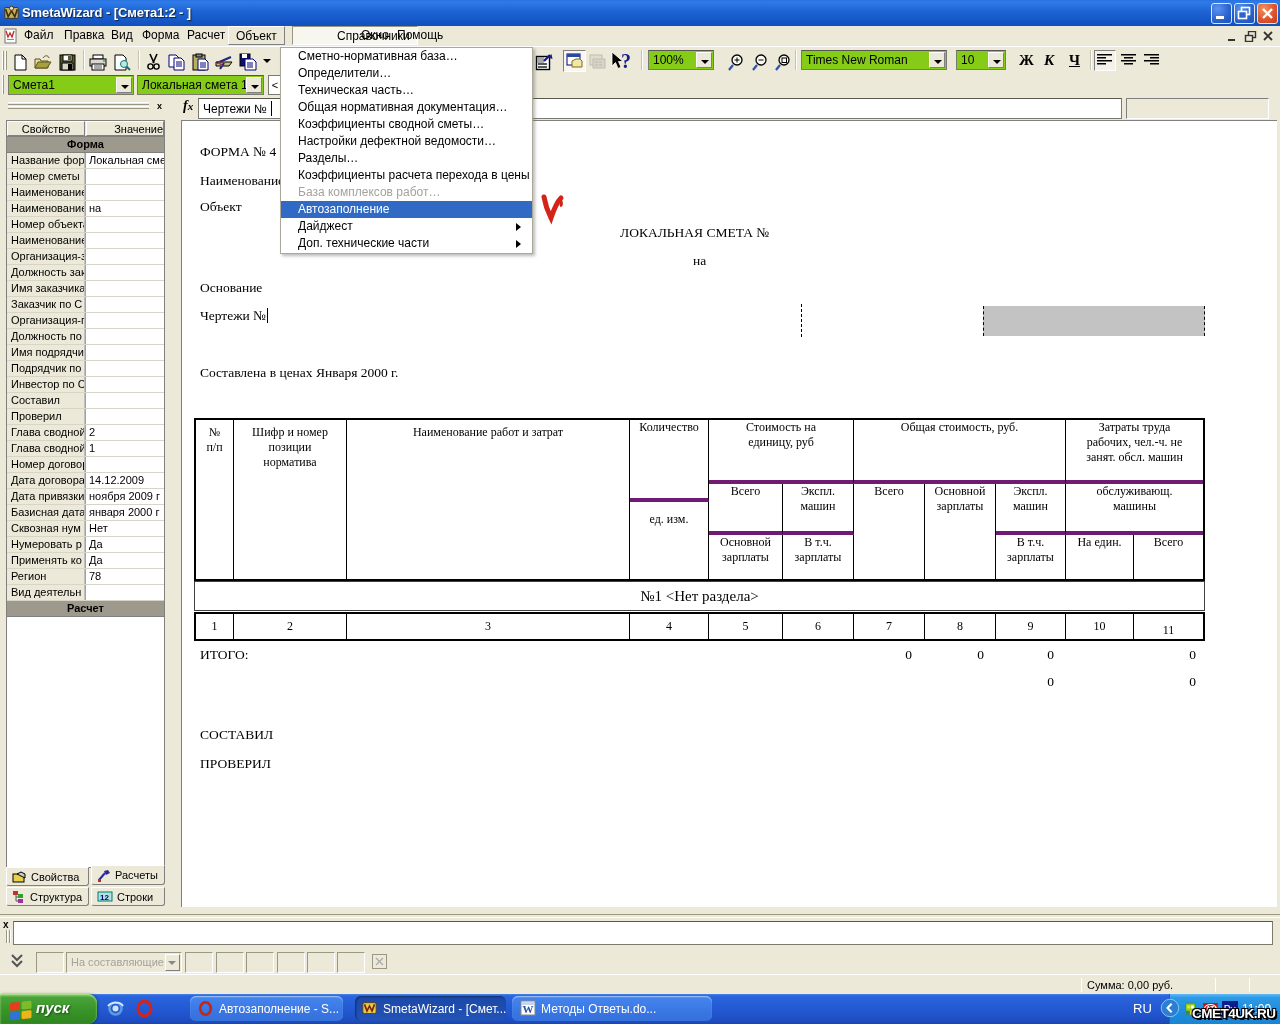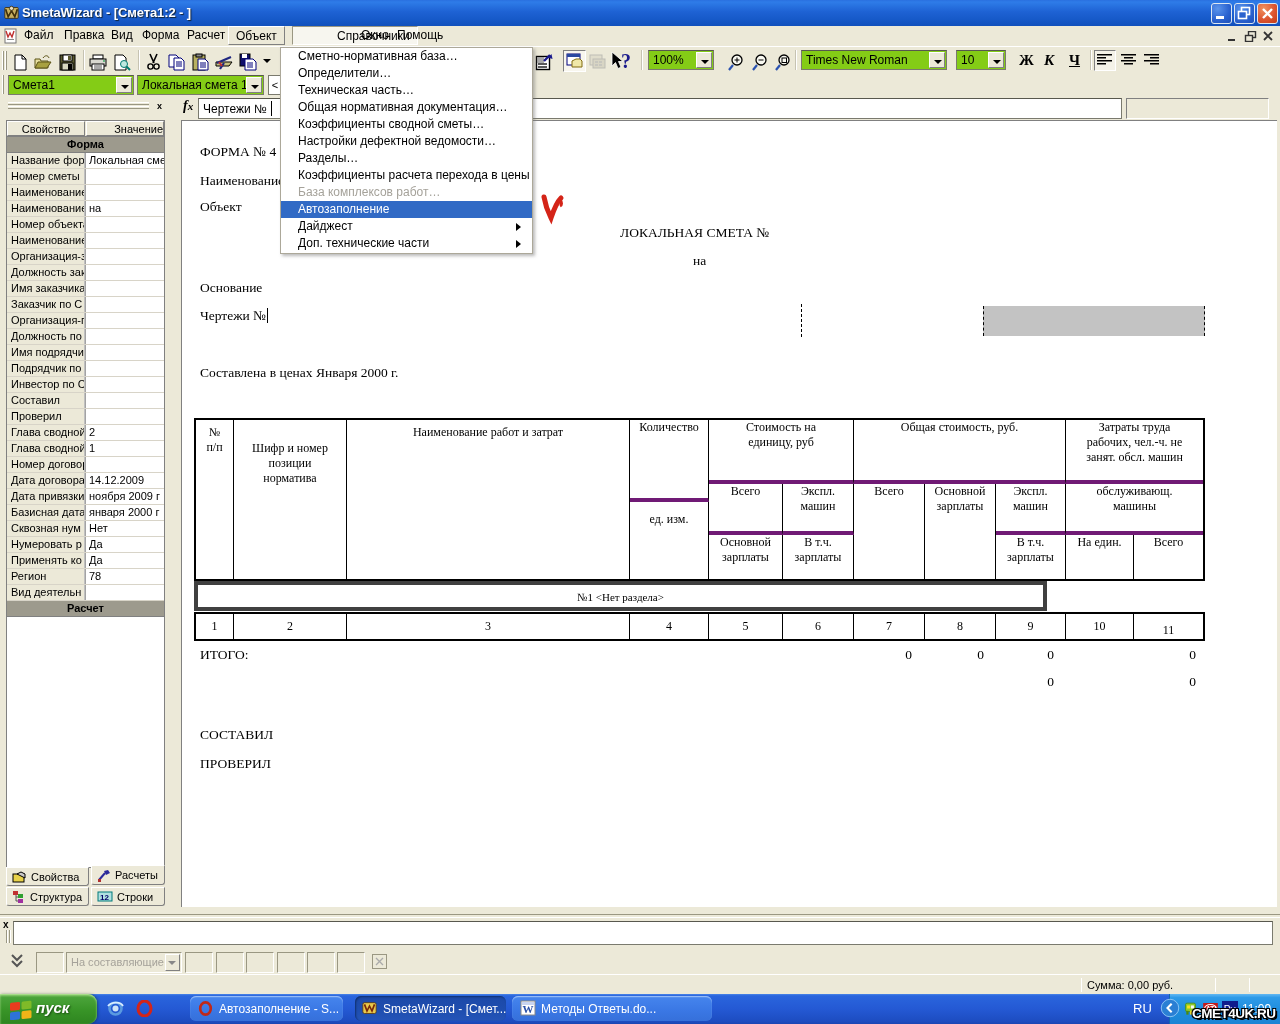--- a/index.html
+++ b/index.html
@@ -446,40 +446,40 @@
     <div class="dt" style="left:18px;top:78px;">Объект</div>
     <div class="dt" style="left:438px;top:104px;">ЛОКАЛЬНАЯ СМЕТА №</div>
     <div class="dt" style="left:511px;top:132px;">на</div>
     <div class="dt" style="left:18px;top:159px;">Основание</div>
     <div class="dt" style="left:18px;top:187px;">Чертежи №<span style="border-left:1px solid #000;margin-left:1px;">&nbsp;</span></div>
     <div class="abs" style="left:619px;top:183px;width:1px;height:33px;border-left:1px dashed #000;"></div>
     <div class="abs" style="left:801px;top:185px;width:222px;height:30px;background:#c3c3c3;border-left:1px dashed #000;border-right:1px dashed #000;"></div>
     <div class="dt" style="left:18px;top:244px;">Составлена в ценах Января 2000 г.</div>
     <div id="thead" class="abs" style="left:12px;top:297px;width:1011px;height:163px;border:2px solid #000;">
       <div class="tcell" style="left:0;top:0;width:38px;height:159px;border-bottom:none;padding-top:5px;">№<br>п/п</div>
-      <div class="tcell" style="left:38px;top:0;width:113px;height:159px;border-bottom:none;padding-top:21px;">Шифр и номер<br>позиции<br>норматива</div>
+      <div class="tcell" style="left:38px;top:0;width:113px;height:159px;border-bottom:none;padding-top:5px;">Шифр и номер<br>позиции<br>норматива</div>
       <div class="tcell" style="left:151px;top:0;width:283px;height:159px;border-bottom:none;padding-top:5px;">Наименование работ и затрат</div>
       <div class="tcell" style="left:434px;top:0;width:79px;height:82px;">Количество</div>
       <div class="tcell" style="left:434px;top:82px;width:79px;height:77px;border-bottom:none;padding-top:10px;">ед. изм.</div>
       <div class="tcell" style="left:513px;top:0;width:145px;height:64px;">Стоимость на<br>единицу, руб</div>
       <div class="tcell" style="left:513px;top:64px;width:74px;height:51px;">Всего</div>
       <div class="tcell" style="left:513px;top:115px;width:74px;height:44px;border-bottom:none;">Основной<br>зарплаты</div>
       <div class="tcell" style="left:587px;top:64px;width:71px;height:51px;">Экспл.<br>машин</div>
       <div class="tcell" style="left:587px;top:115px;width:71px;height:44px;border-bottom:none;">В т.ч.<br>зарплаты</div>
       <div class="tcell" style="left:658px;top:0;width:212px;height:64px;">Общая стоимость, руб.</div>
       <div class="tcell" style="left:658px;top:64px;width:71px;height:95px;border-bottom:none;">Всего</div>
       <div class="tcell" style="left:729px;top:64px;width:71px;height:95px;border-bottom:none;">Основной<br>зарплаты</div>
       <div class="tcell" style="left:800px;top:64px;width:70px;height:51px;">Экспл.<br>машин</div>
       <div class="tcell" style="left:800px;top:115px;width:70px;height:44px;border-bottom:none;">В т.ч.<br>зарплаты</div>
       <div class="tcell" style="left:870px;top:0;width:137px;height:64px;border-right:none;">Затраты труда<br>рабочих, чел.-ч. не<br>занят. обсл. машин</div>
       <div class="tcell" style="left:870px;top:64px;width:137px;height:51px;border-right:none;">обслуживающ.<br>машины</div>
       <div class="tcell" style="left:870px;top:115px;width:68px;height:44px;border-bottom:none;">На един.</div>
       <div class="tcell" style="left:938px;top:115px;width:69px;height:44px;border:none;">Всего</div>
     </div>
-    <div class="abs" style="left:12px;top:460px;width:853px;height:30px;border:4px solid #404040;text-align:center;font-size:11px;padding-top:6px;">№1 &lt;Нет раздела&gt;</div>
+    <div class="abs" style="left:12px;top:460px;width:1011px;height:30px;border:1px solid #404040;text-align:center;font-size:15px;padding-top:6px;">№1 &lt;Нет раздела&gt;</div>
     <div class="abs" style="left:12px;top:491px;width:1011px;height:29px;border:2px solid #000;">
       <div class="tcell" style="left:0;top:0;width:38px;height:25px;border-bottom:none;padding-top:5px;">1</div>
       <div class="tcell" style="left:38px;top:0;width:113px;height:25px;border-bottom:none;padding-top:5px;">2</div>
       <div class="tcell" style="left:151px;top:0;width:283px;height:25px;border-bottom:none;padding-top:5px;">3</div>
       <div class="tcell" style="left:434px;top:0;width:79px;height:25px;border-bottom:none;padding-top:5px;">4</div>
       <div class="tcell" style="left:513px;top:0;width:74px;height:25px;border-bottom:none;padding-top:5px;">5</div>
       <div class="tcell" style="left:587px;top:0;width:71px;height:25px;border-bottom:none;padding-top:5px;">6</div>
       <div class="tcell" style="left:658px;top:0;width:71px;height:25px;border-bottom:none;padding-top:5px;">7</div>
       <div class="tcell" style="left:729px;top:0;width:71px;height:25px;border-bottom:none;padding-top:5px;">8</div>
       <div class="tcell" style="left:800px;top:0;width:70px;height:25px;border-bottom:none;padding-top:5px;">9</div>

